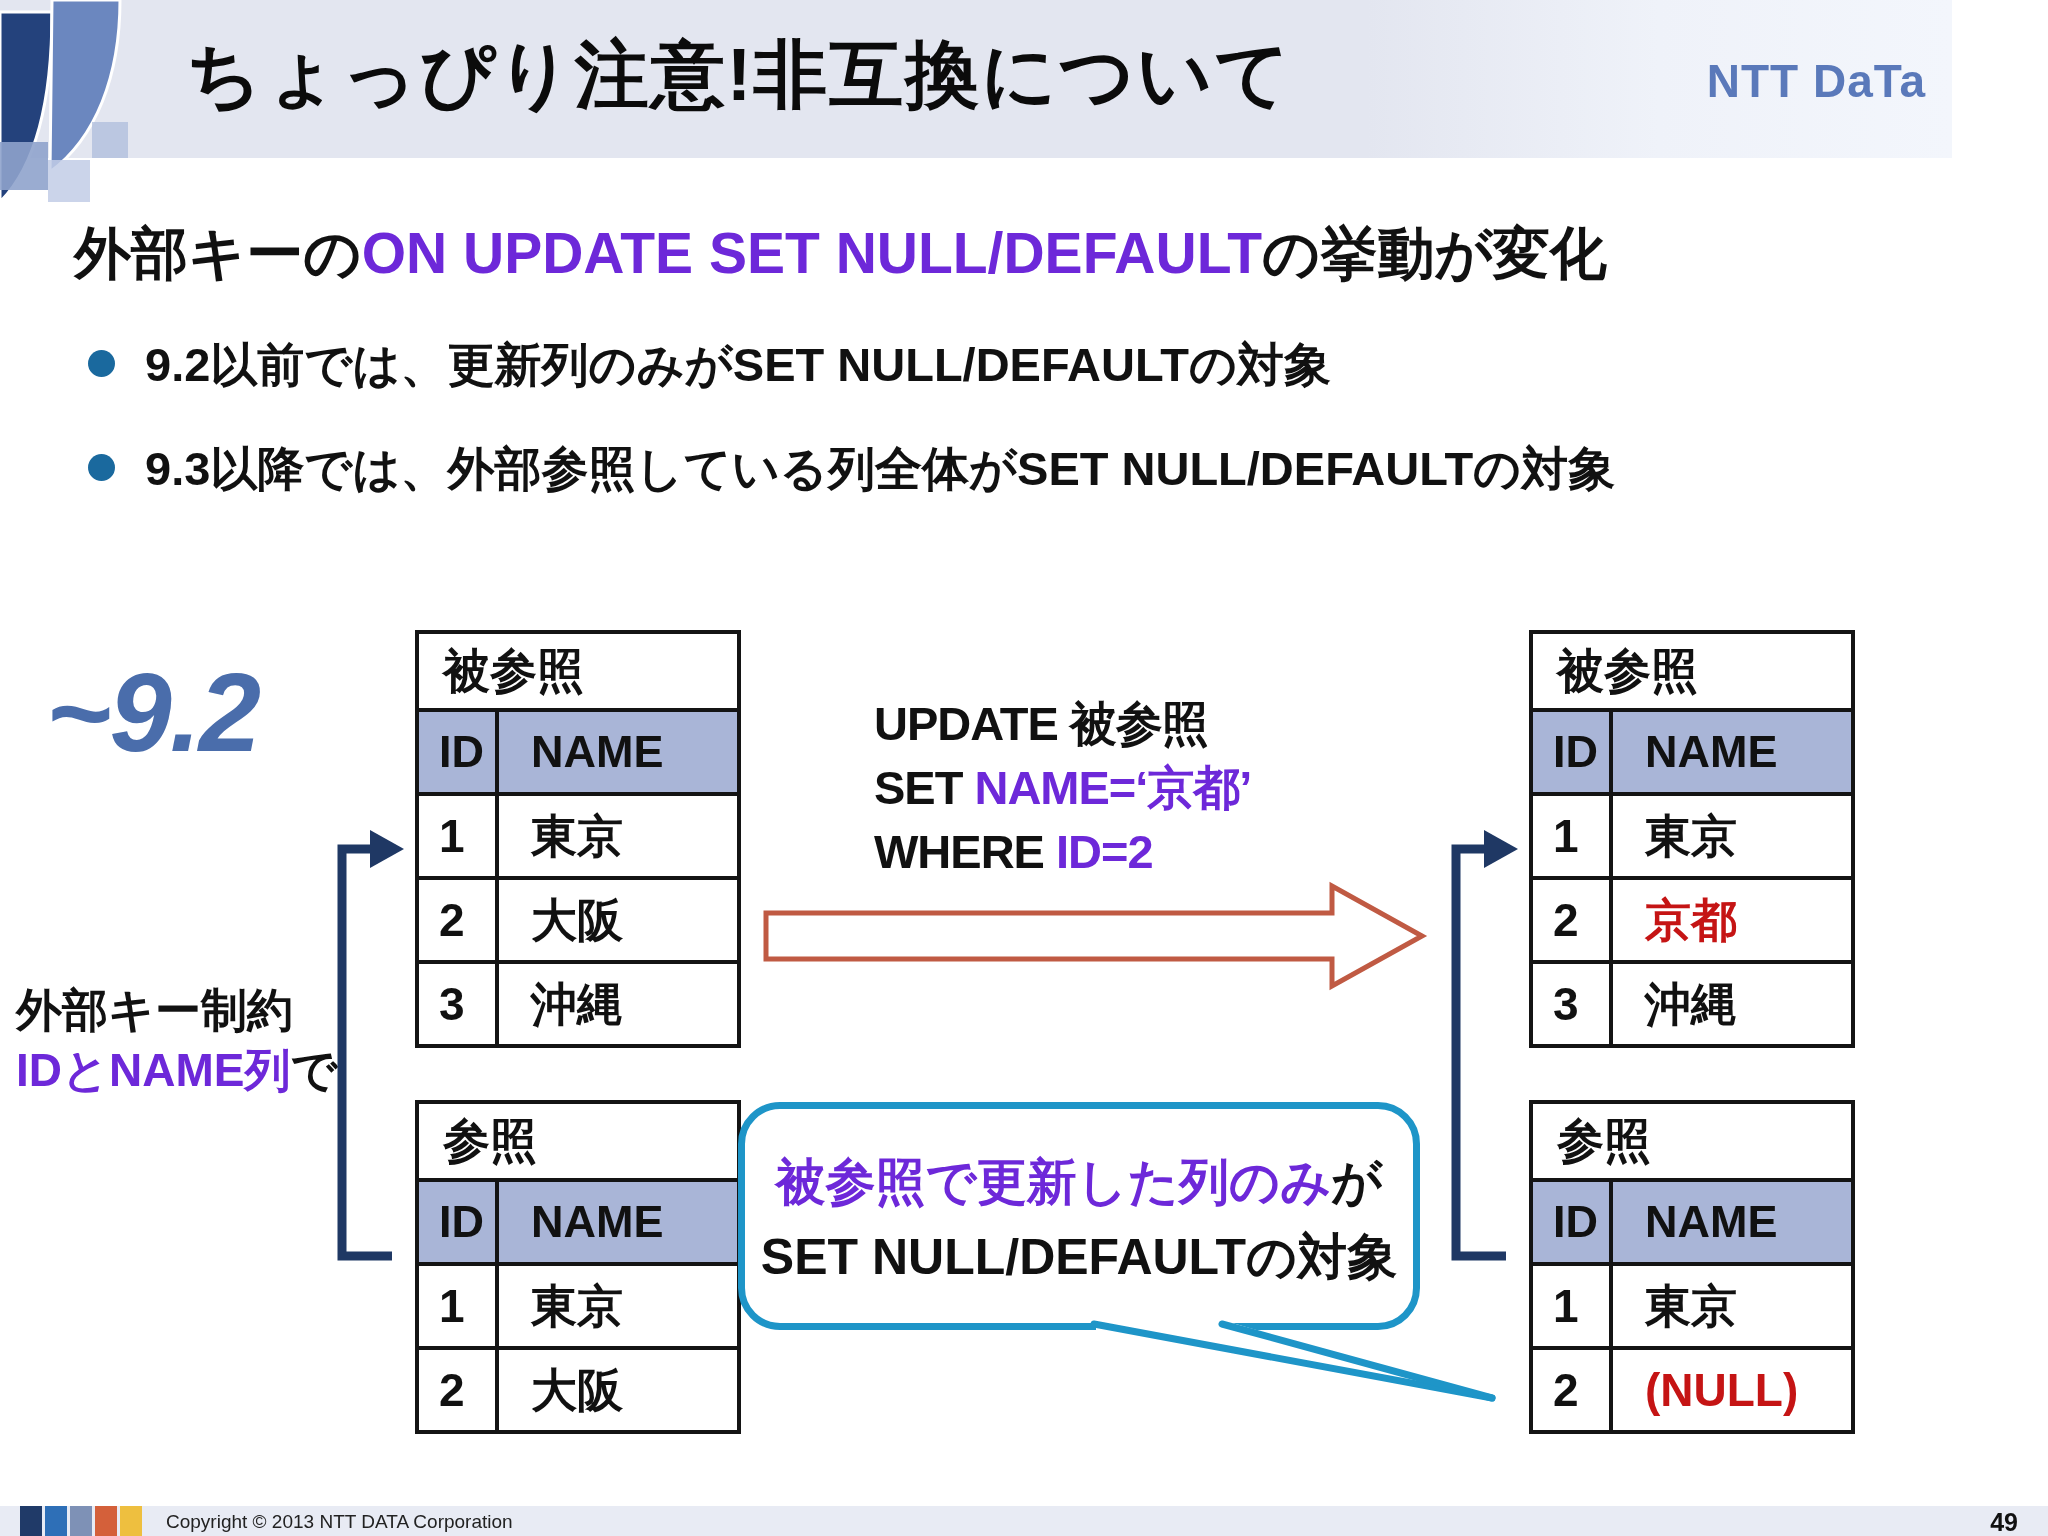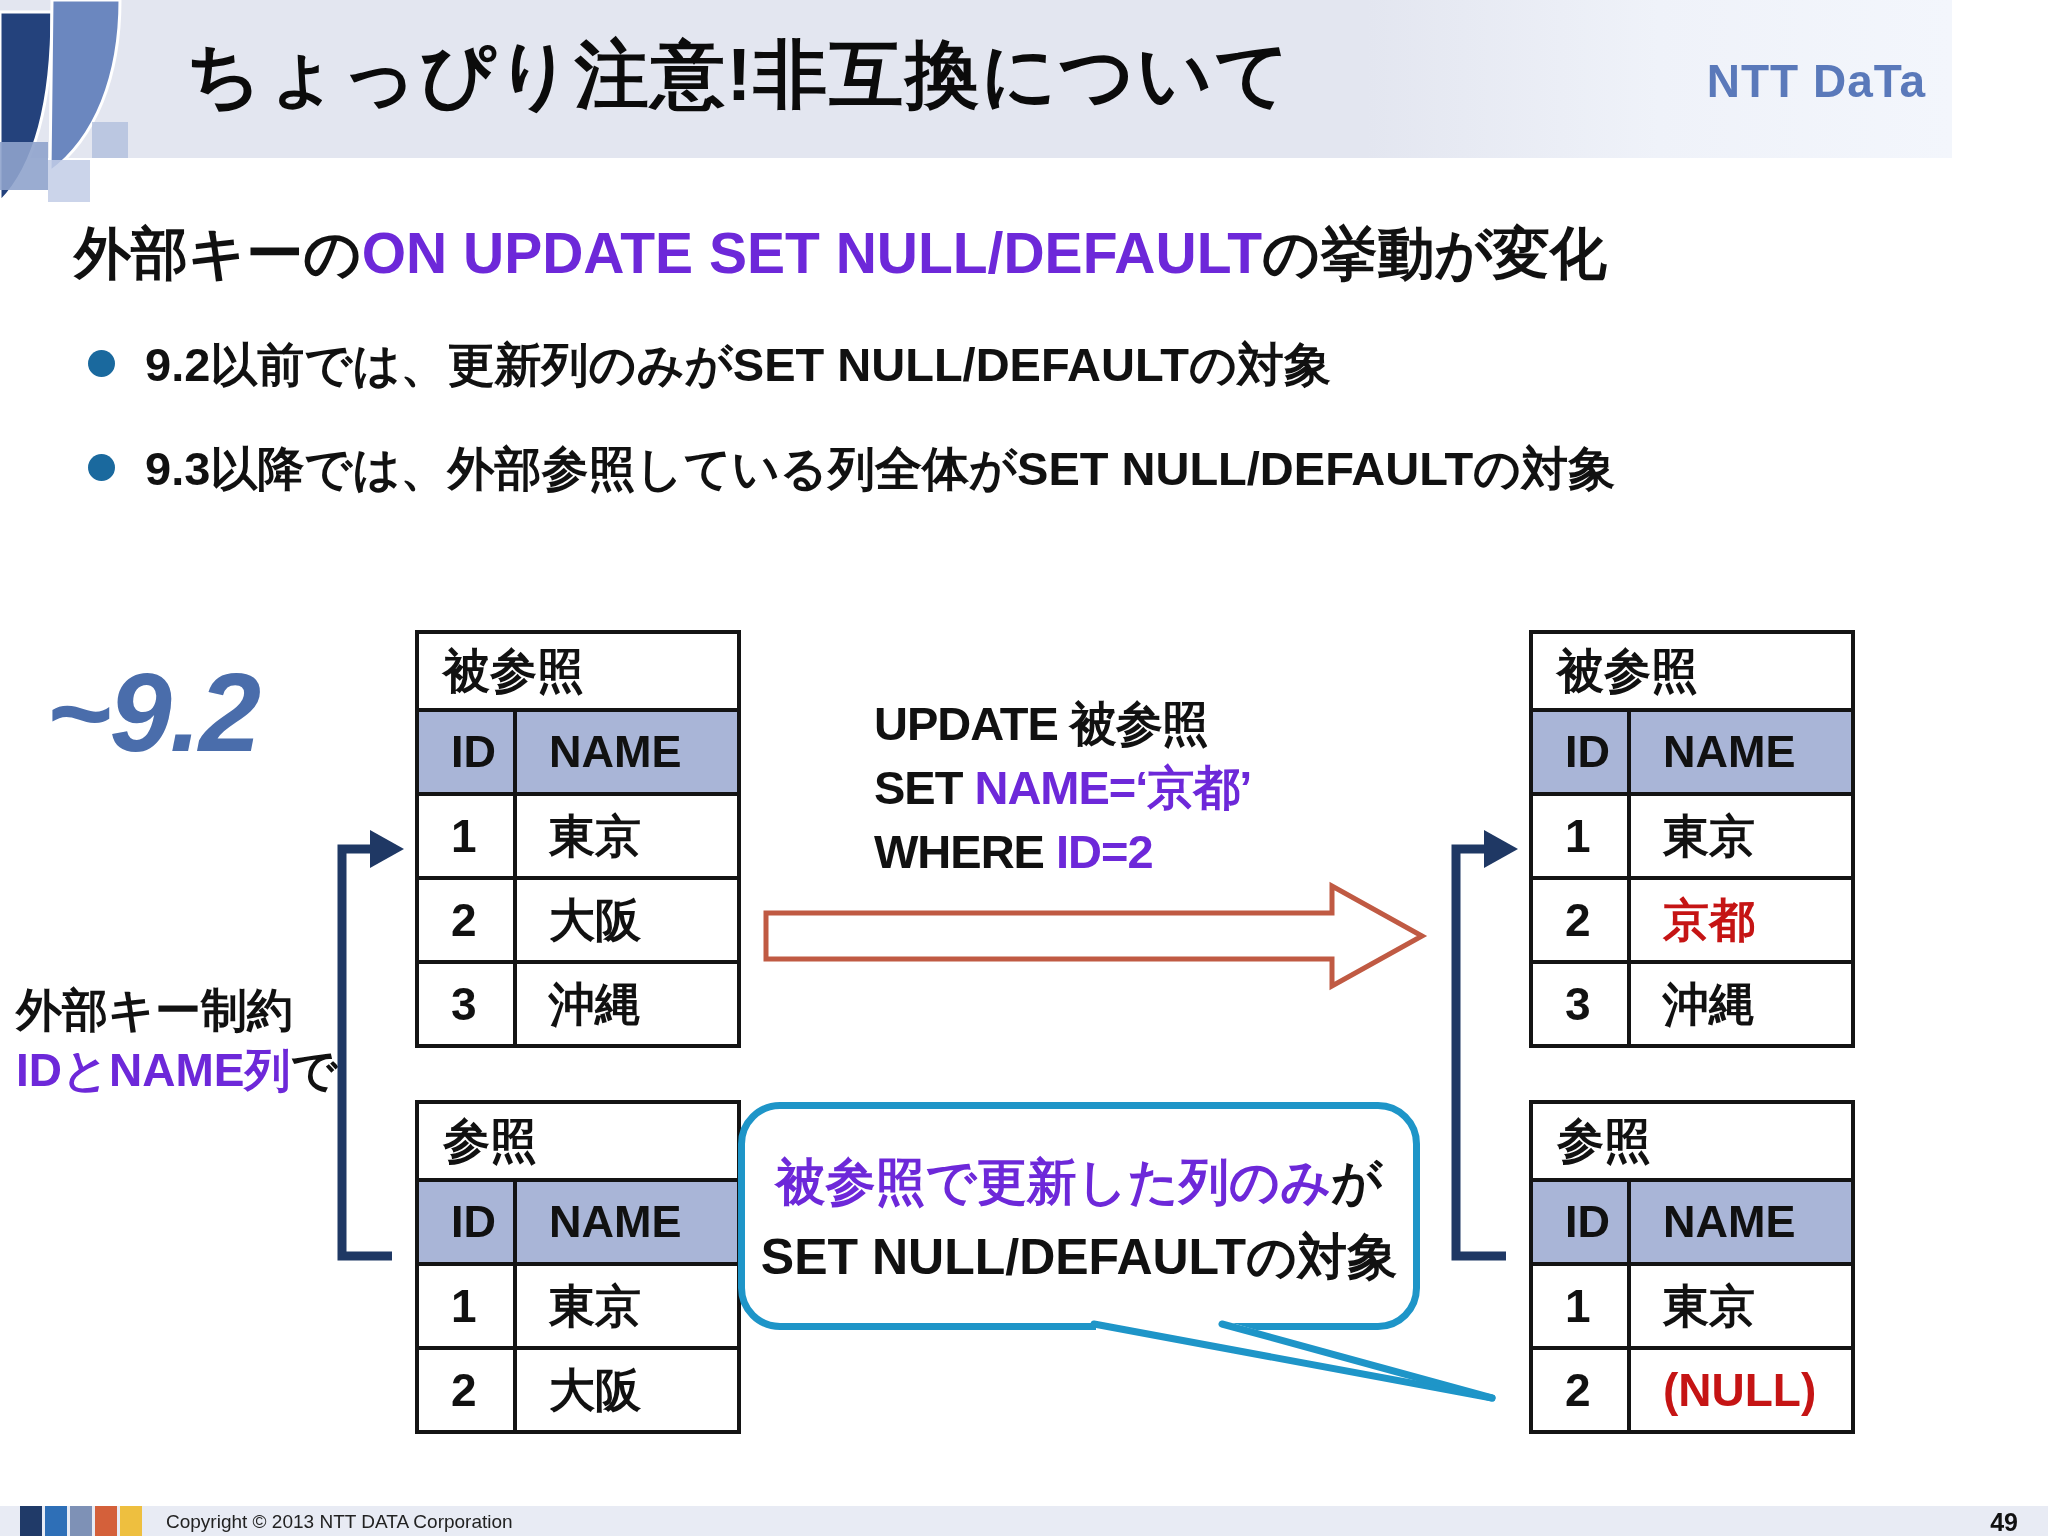--- a/index.html
+++ b/index.html
@@ -25,21 +25,21 @@
   .version{position:absolute;left:46px;top:648px;font-size:112px;font-weight:900;
            font-style:italic;color:#4a6dab;letter-spacing:-2px;}
 
   
   .tbl{position:absolute;width:318px;background:#fff;border:4px solid #141414;box-sizing:content-box;margin-left:23px;}
   .tbl-title{height:74px;line-height:74px;padding-left:24px;font-size:47px;font-weight:900;color:#111;}
   .tbl-head{display:flex;height:80px;line-height:80px;background:#a9b5d7;border-top:4px solid #141414;
             font-weight:900;font-size:45px;color:#111;}
   .tbl-row{display:flex;height:80px;line-height:80px;border-top:4px solid #141414;
            font-size:46px;font-weight:900;color:#111;background:#fff;}
-  .col-id{width:98px;padding-left:32px;border-right:4px solid #141414;box-sizing:border-box;flex:none;}
+  .col-id{width:80px;padding-left:20px;border-right:4px solid #141414;box-sizing:border-box;flex:none;}
   .col-name{flex:1;padding-left:32px;}
   .red-cell{color:#c51414;}
 
   
   .sql{position:absolute;left:874px;top:692px;font-size:47px;font-weight:900;line-height:64px;
        color:#111;white-space:nowrap;letter-spacing:-1px;}
 
   
   .note{position:absolute;left:16px;top:980px;font-size:46px;font-weight:900;line-height:60px;color:#111;white-space:nowrap;}
 

